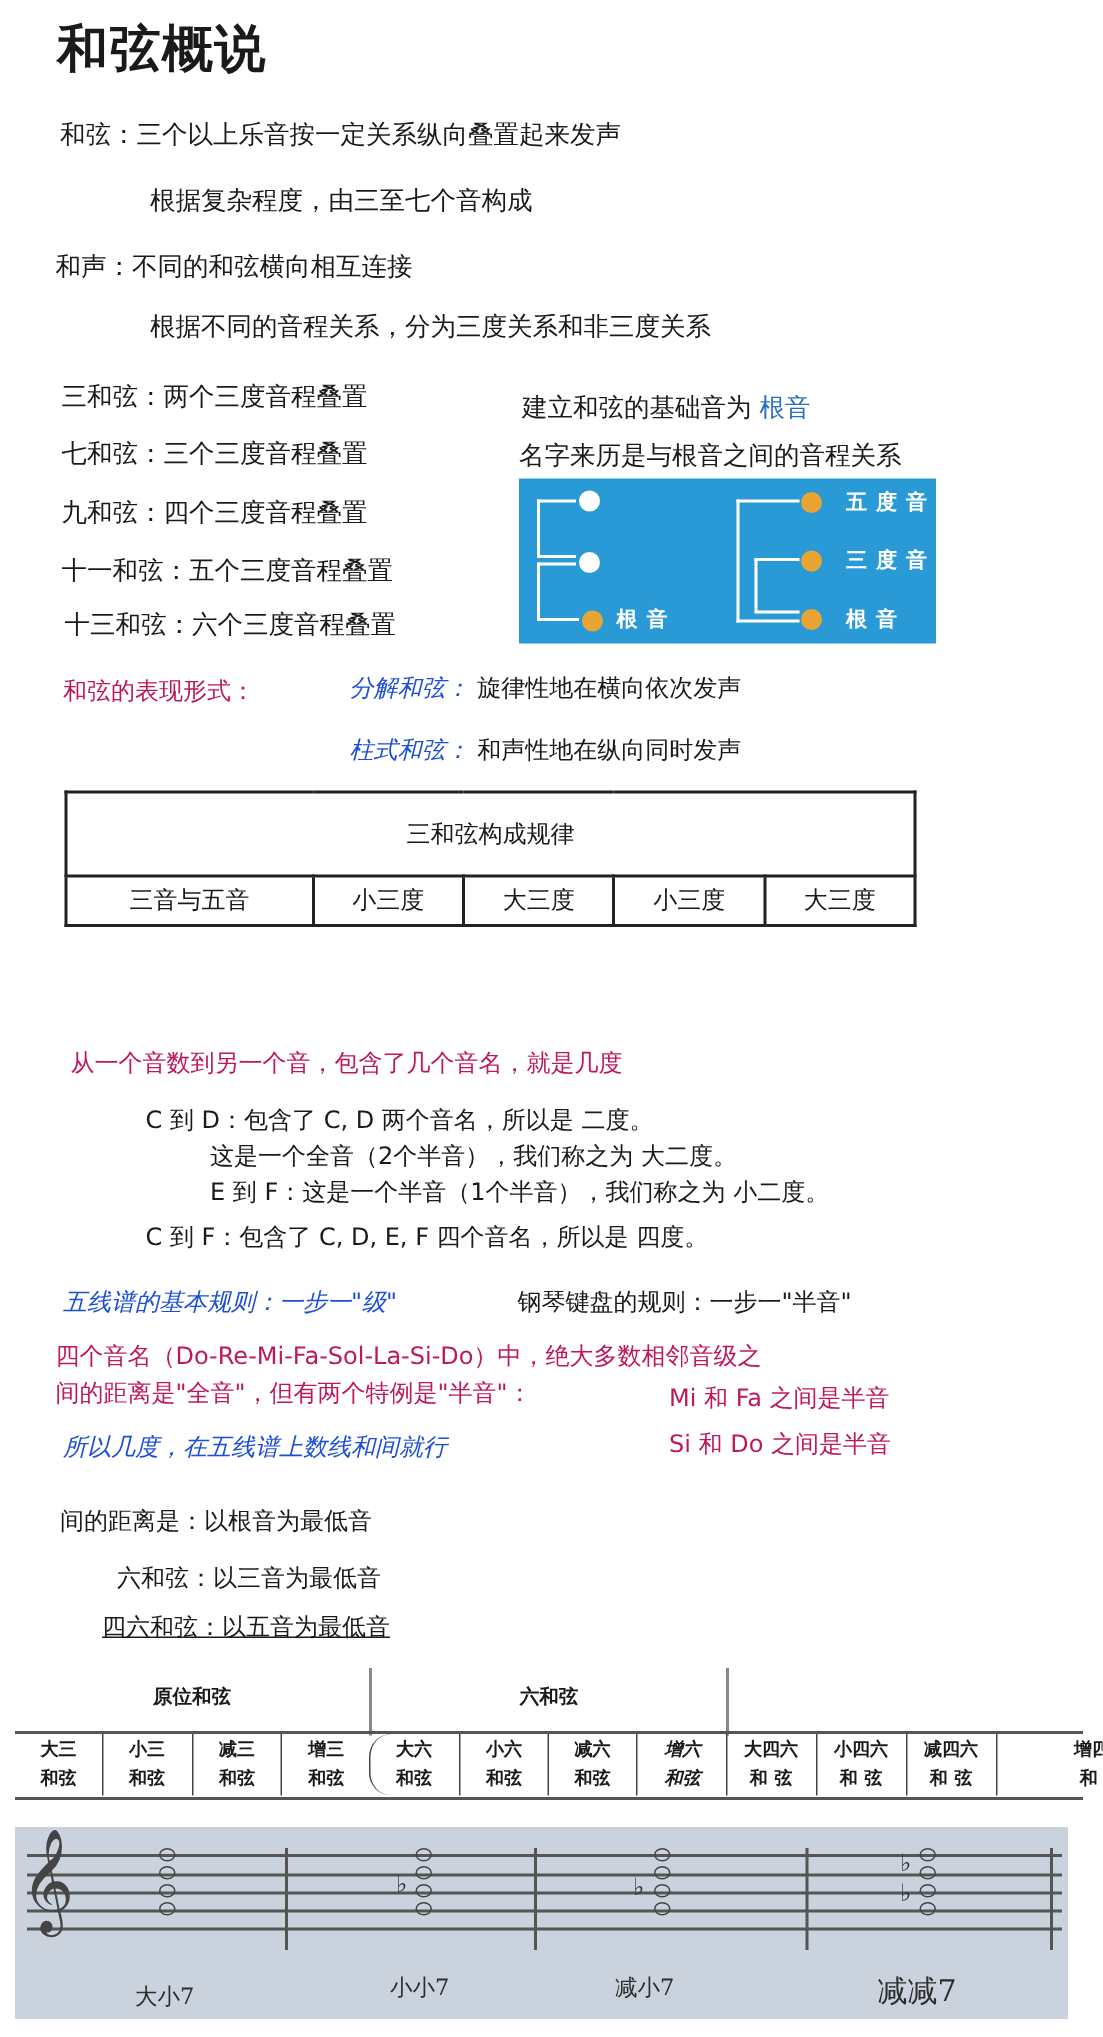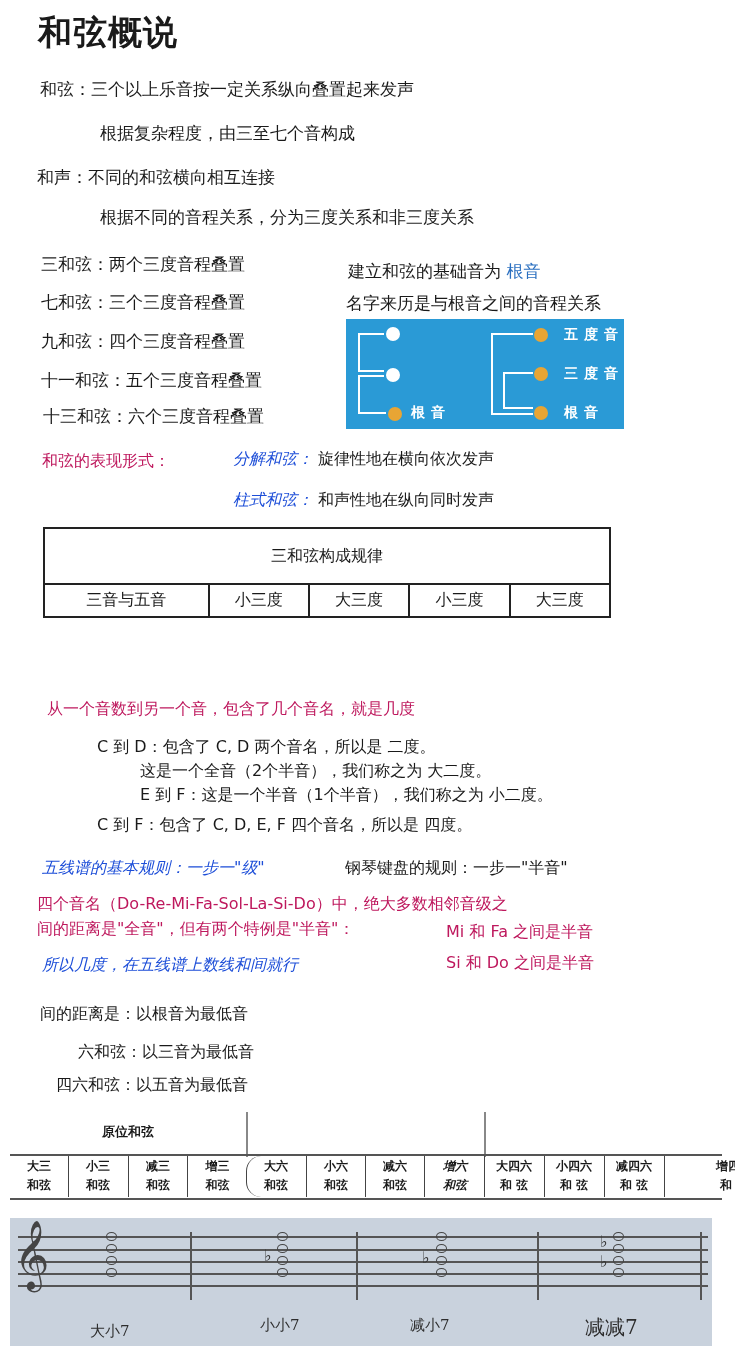--- a/index.html
+++ b/index.html
@@ -128,25 +128,26 @@
 <div class="abs t16 green" style="left:42px; top:858px;">五线谱的基本规则：一步一"级"</div>
 <div class="abs t16" style="left:345px; top:858px;">钢琴键盘的规则：一步一"半音"</div>
 <div class="abs t16 blue" style="left:37px; top:894px;">四个音名（Do-Re-Mi-Fa-Sol-La-Si-Do）中，绝大多数相邻音级之</div>
 <div class="abs t16 blue" style="left:37px; top:919px;">间的距离是"全音"，但有两个特例是"半音"：</div>
 <div class="abs t16 blue" style="left:446px; top:922px;">Mi 和 Fa 之间是半音</div>
 <div class="abs t16 green" style="left:42px; top:955px;">所以几度，在五线谱上数线和间就行</div>
 <div class="abs t16 blue" style="left:446px; top:953px;">Si 和 Do 之间是半音</div>
 
 <div class="abs t16" style="left:40px; top:1004px;"><span>间的距离是：</span><span>以根音为最低音</span></div>
 <div class="abs t16" style="left:78px; top:1042px;"><span>六和弦：</span><span>以三音为最低音</span></div>
-<div class="abs t16" style="left:56px; top:1075px;"><span>四六和弦：</span><span>以五音为最低音</span></div>
+<div class="abs t16" style="left:68px; top:1075px;text-decoration:underline;"><span>四六和弦：</span><span>以五音为最低音</span></div>
 
 <div class="inv">
   <div class="grp" style="left:0; width:236px;">原位和弦</div>
   <div class="vsep" style="left:236px;"></div>
+  <div class="grp" style="left:238px; width:236px;">六和弦</div>
   <div class="vsep" style="left:474px;"></div>
   <div class="hline" style="top:42px;"></div>
   <div class="hline" style="top:86px;"></div>
 
   <div class="cell" style="left:0; width:58px;">
       <div>大三</div>
       <div>和弦</div>
     </div>
   <div class="cell b" style="left:58px; width:58px;">
       <div>小三</div>

